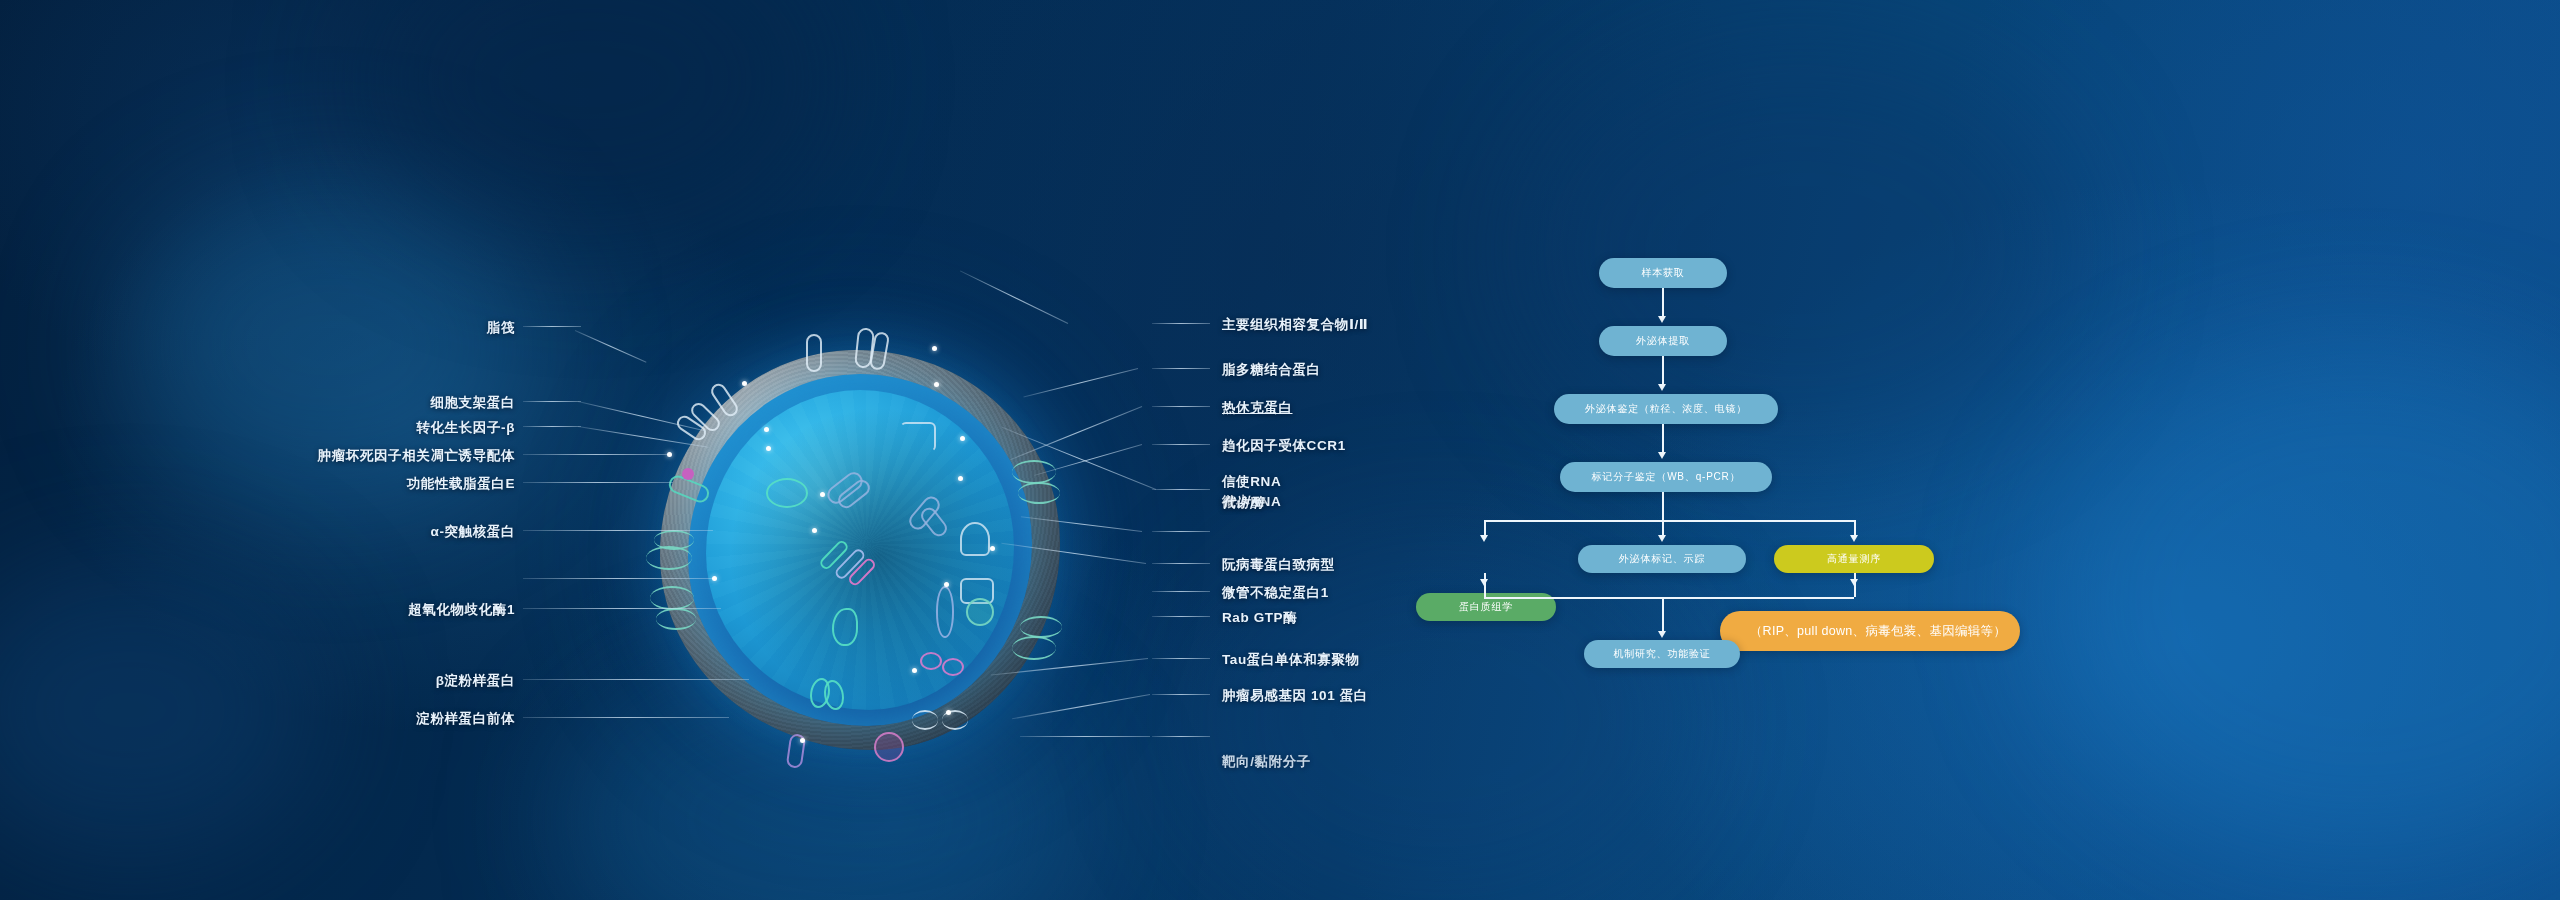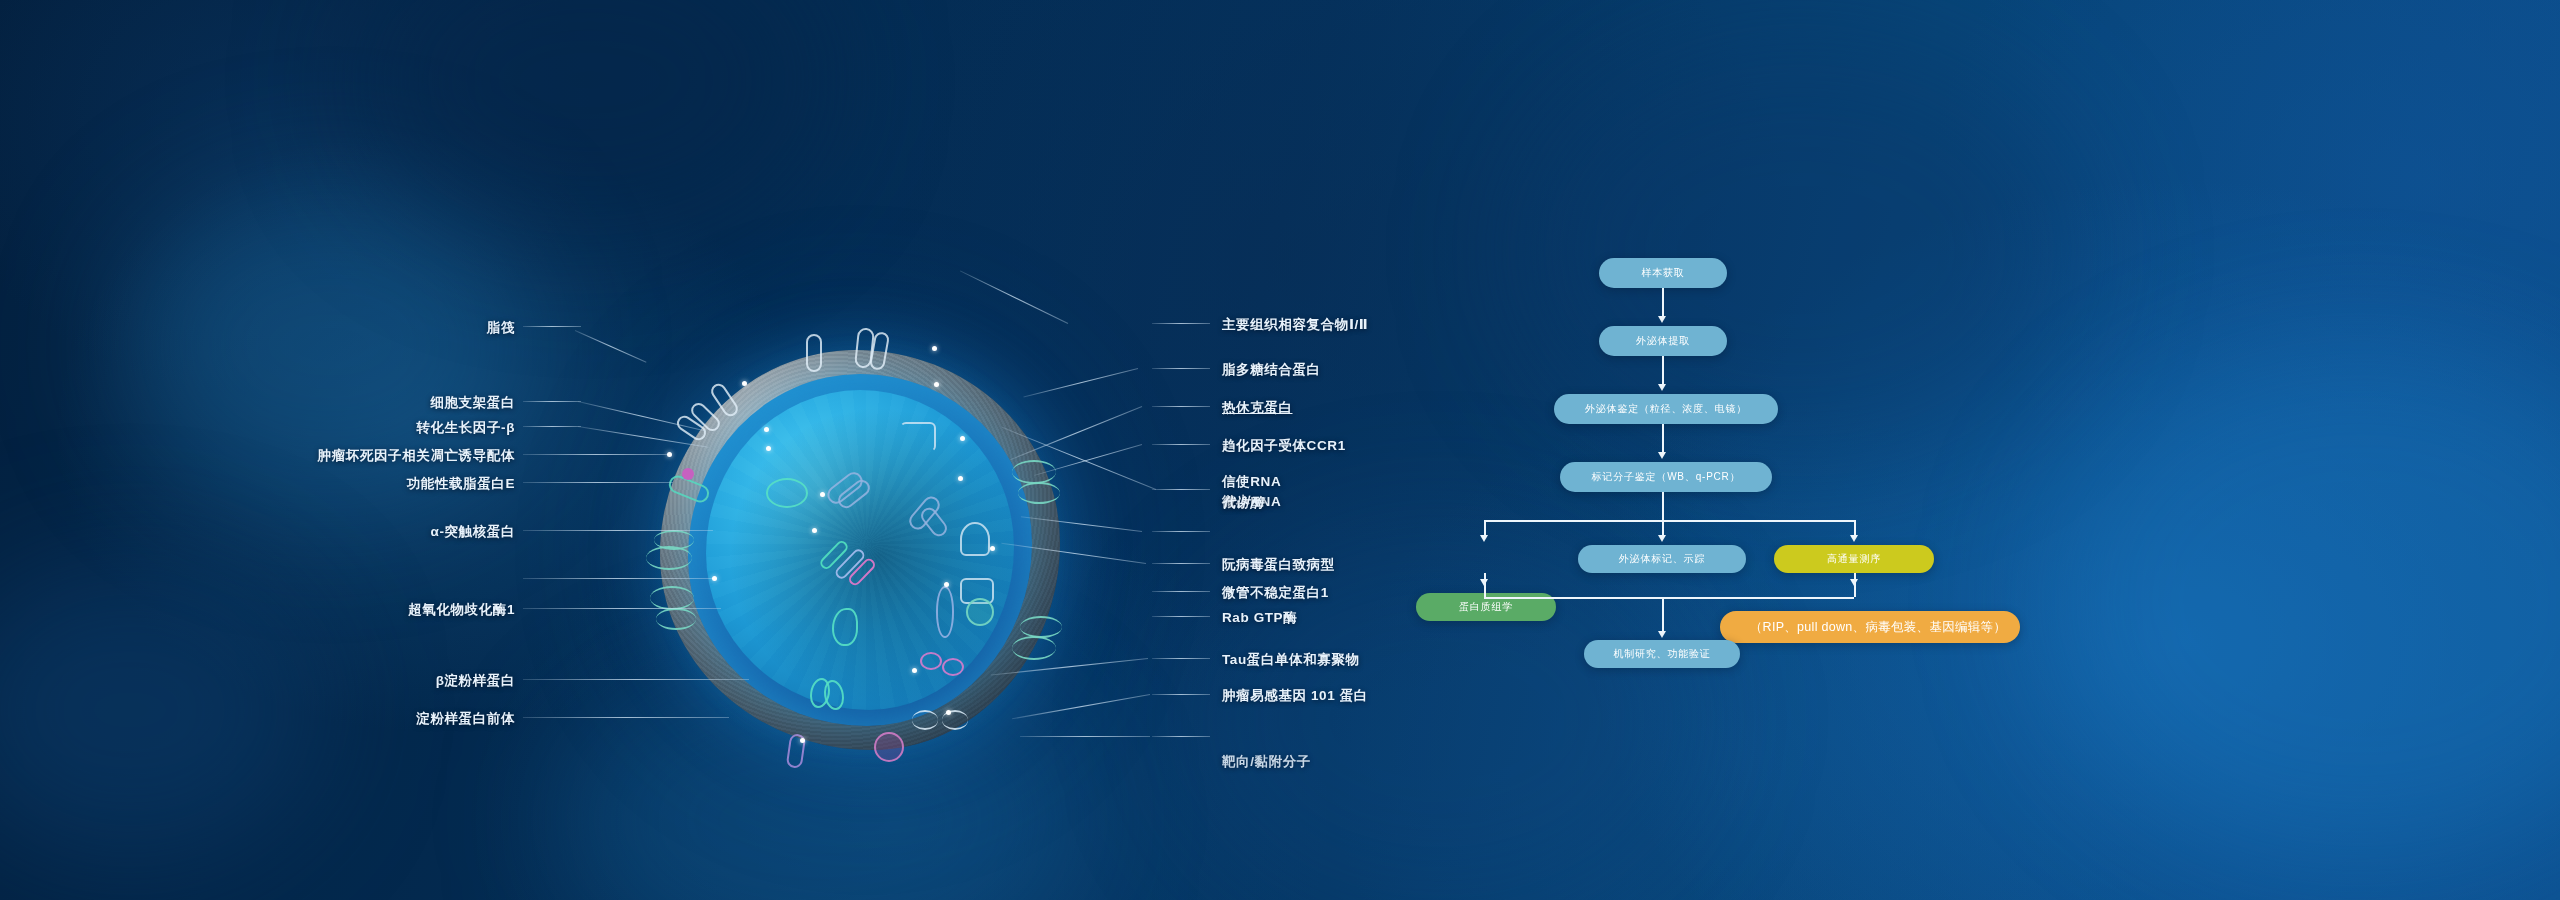--- a/index.html
+++ b/index.html
@@ -325,18 +325,18 @@
     <div class="node yellow" style="left:344px;top:305px;width:160px;height:28px;">高通量测序</div>
 
     <div class="vline" style="left:54px;top:333px;height:24px;"></div>
     <div class="vline" style="left:424px;top:333px;height:24px;"></div>
     <div class="arw" style="left:50px;top:339px;"></div>
     <div class="arw" style="left:420px;top:339px;"></div>
     <div class="hline" style="left:54px;top:357px;width:370px;"></div>
     <div class="vline" style="left:232px;top:357px;height:36px;"></div>
     <div class="arw" style="left:228px;top:391px;"></div>
 
-    <div class="node orange" style="left:290px;top:371px;width:284px;height:32px;padding-left:16px;">（RIP、pull down、病毒包装、基因编辑等）</div>
+    <div class="node orange" style="left:290px;top:371px;width:284px;height:40px;padding-left:16px;">（RIP、pull down、病毒包装、基因编辑等）</div>
 
     <div class="node blue" style="left:154px;top:400px;width:156px;height:28px;">机制研究、功能验证</div>
   </div>
 
 </div>
 
 </body></html>

